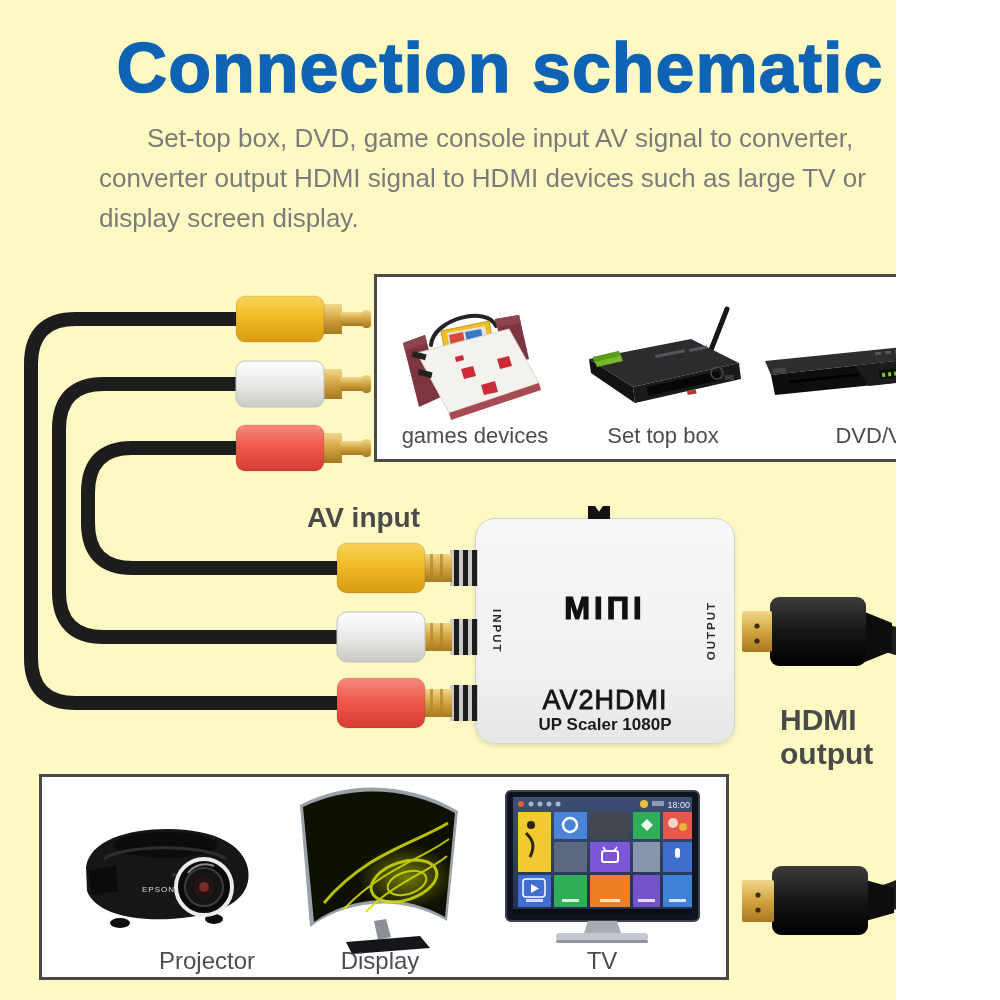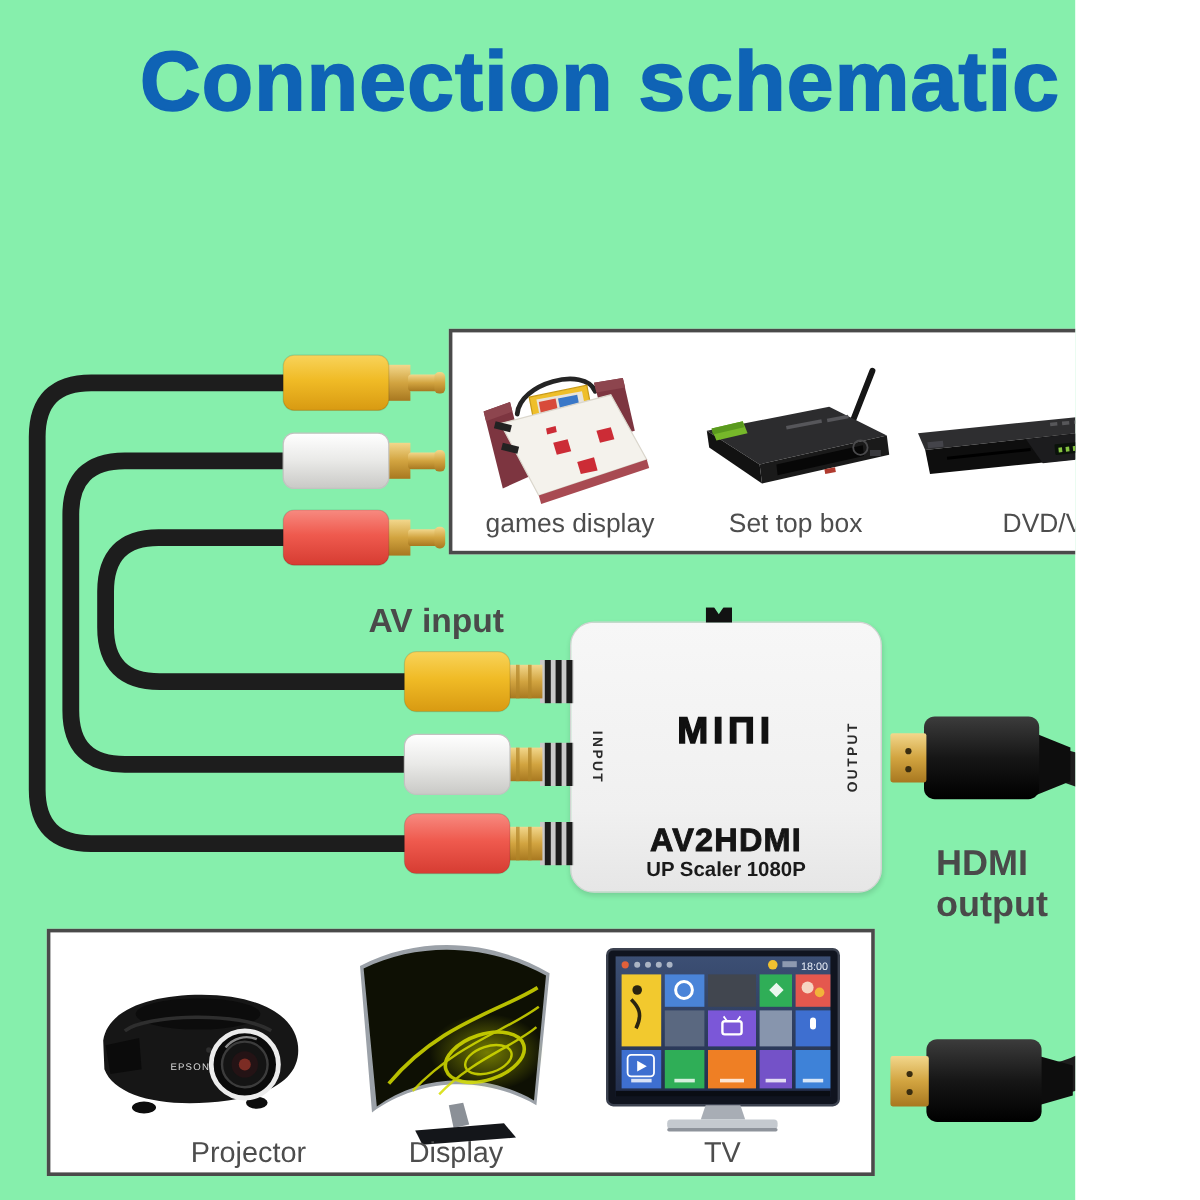--- a/index.html
+++ b/index.html
@@ -1,56 +1,61 @@
 <!DOCTYPE html>
 <html><head>
 <meta charset="utf-8">
 <style>
   html,body{margin:0;padding:0;background:#fff;}
-  .canvas{position:relative;width:896px;height:1000px;background:#86efac;overflow:hidden;
+  .canvas{position:relative;width:896px;height:1000px;background:#fef9c3;overflow:hidden;
           font-family:"Liberation Sans",sans-serif;}
   .abs{position:absolute;}
   .page-title{left:0;top:28px;width:1000px;text-align:center;font-size:70px;font-weight:bold;
               letter-spacing:1px;color:#0f63b5;-webkit-text-stroke:1.5px #0f63b5;}
   .description{left:99px;top:118px;width:818px;font-size:26px;line-height:40px;color:#7b7b7b;}
   .description .line1{padding-left:48px;}
   .panel{border:3px solid #4a4a4a;background:#fff;box-sizing:border-box;}
   .sources-panel{left:374px;top:274px;width:591px;height:188px;}
   .displays-panel{left:39px;top:774px;width:690px;height:206px;}
   .device-label{position:absolute;width:200px;text-align:center;font-size:23px;color:#4d4d4d;}
   .sources-panel .device-label{top:146px;font-size:22px;}
   .displays-panel .device-label{top:158px;font-size:24px;margin-top:12px;}
   .overlay{left:0;top:0;pointer-events:none;}
   .converter{left:475px;top:518px;width:258px;height:224px;border-radius:20px;
              background:linear-gradient(180deg,#f7f7f7 0%,#f0f0f0 70%,#e6e6e6 100%);
              border:1px solid #d2d2d2;box-shadow:0 2px 4px rgba(0,0,0,.12);}
   .converter-notch{left:112px;top:-13px;width:22px;height:13px;background:#121212;
                    clip-path:polygon(0 0,32% 0,50% 45%,68% 0,100% 0,100% 100%,0 100%);}
   .converter-logo{left:0;top:72px;width:100%;text-align:center;font-size:31px;font-weight:bold;
                   letter-spacing:4px;color:#101010;-webkit-text-stroke:1.2px #101010;}
-  .converter-model{left:0;top:166px;width:100%;text-align:center;font-size:27px;font-weight:bold;
+  .converter-model{left:0;top:166px;width:100%;text-align:center;font-size:27px;font-weight:normal;
                    letter-spacing:1px;color:#151515;-webkit-text-stroke:.8px #151515;}
   .converter-subtitle{left:0;top:196px;width:100%;text-align:center;font-size:17px;
                       font-weight:bold;color:#1a1a1a;}
   .vtext{font-size:11.5px;font-weight:bold;letter-spacing:2px;color:#2a2a2a;
          writing-mode:vertical-rl;}
   .converter-input{left:15px;top:90px;}
   .converter-output{left:229px;top:82px;transform:rotate(180deg);}
   .conn-label{font-size:28px;font-weight:bold;color:#4a4a4a;}
   .av-input-label{left:307px;top:502px;}
   .hdmi-output-label{left:744px;top:703px;font-size:30px;margin-left:36px;}
   svg{font-family:"Liberation Sans",sans-serif;}
 </style>
 </head>
 <body>
 
 <div class="canvas">
 
   <div class="abs page-title">Connection schematic</div>
 
+  <div class="abs description">
+    <div class="line1">Set-top box, DVD, game console input AV signal to converter,</div>
+    <div>converter output HDMI signal to HDMI devices such as large TV or</div>
+    <div>display screen display.</div>
+  </div>
 
   <div class="abs panel sources-panel">
     <svg class="abs" style="left:20px;top:16px;" width="155" height="128" viewBox="0 0 155 128">
       <path d="M34 52 C 36 26 90 12 99 33" fill="none" stroke="#242424" stroke-width="4" stroke-linecap="round"></path>
       <polygon points="6,50 28,42 44,104 22,114" fill="#7d3540"></polygon>
       <polygon points="6,50 28,42 30,50 8,58" fill="#8d454e"></polygon>
       <polygon points="98,26 122,22 132,66 110,72" fill="#7d3540"></polygon>
       <polygon points="98,26 122,22 124,30 100,34" fill="#8d454e"></polygon>
       <g>
         <polygon points="44,38 92,28 97,54 49,64" fill="#efbf2a" stroke="#c89a18"></polygon>
@@ -99,21 +104,21 @@
       <g transform="rotate(-6 133 36)">
         <rect x="120" y="32" width="26" height="9" rx="1" fill="#0a120a"></rect>
         <rect x="123" y="35" width="3" height="4" fill="#86c440"></rect>
         <rect x="129" y="35" width="3" height="4" fill="#86c440"></rect>
         <rect x="135" y="35" width="3" height="4" fill="#86c440"></rect>
       </g>
       <circle cx="166" cy="31" r="12" fill="#151517" stroke="#38383c" stroke-width="2"></circle>
       <circle cx="186" cy="13" r="3.5" fill="#2a6fd4"></circle>
       <rect x="14" y="31" width="13" height="5" transform="rotate(-6 20 33)" fill="#44444a"></rect>
     </svg>
-    <div class="device-label" style="left:-2px;">games display</div>
+    <div class="device-label" style="left:-2px;">games devices</div>
     <div class="device-label" style="left:186px;">Set top box</div>
     <div class="device-label" style="left:408px;">DVD/VCD</div>
   </div>
 
   <div class="abs converter">
     <div class="abs converter-notch"></div>
     <div class="abs converter-logo">MIΠI</div>
     <div class="abs vtext converter-input">INPUT</div>
     <div class="abs vtext converter-output">OUTPUT</div>
     <div class="abs converter-model">AV2HDMI</div>

